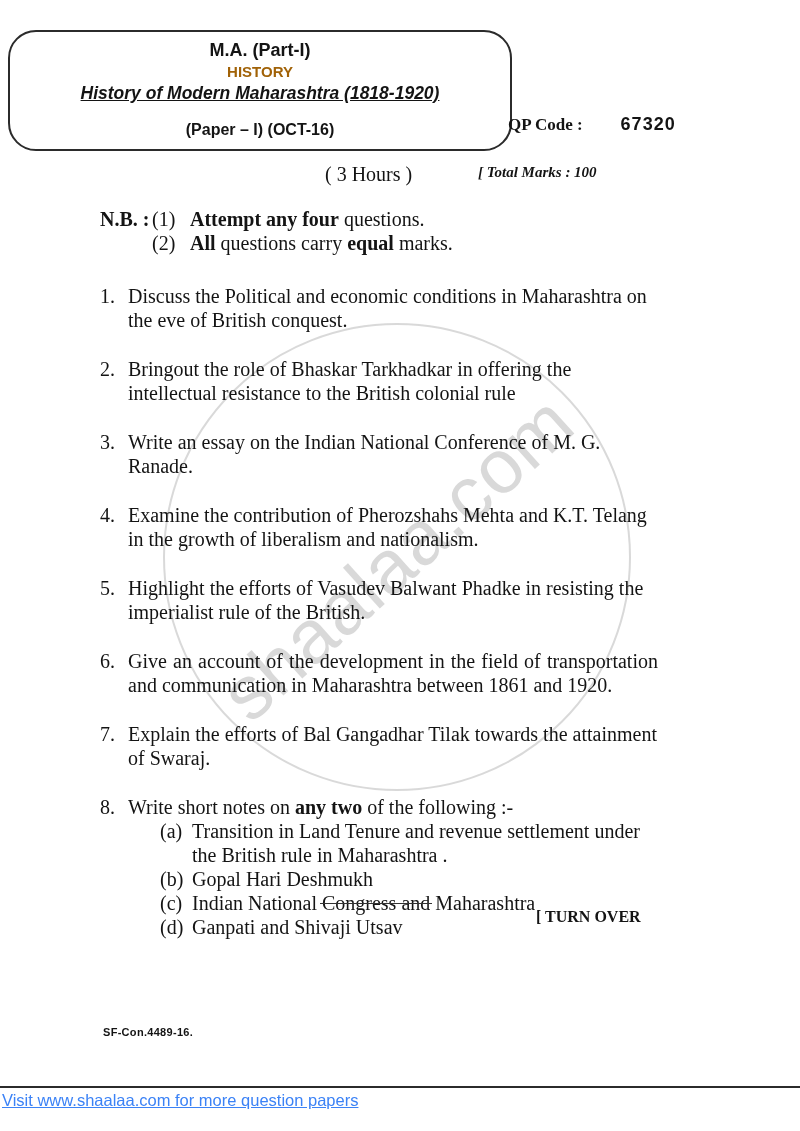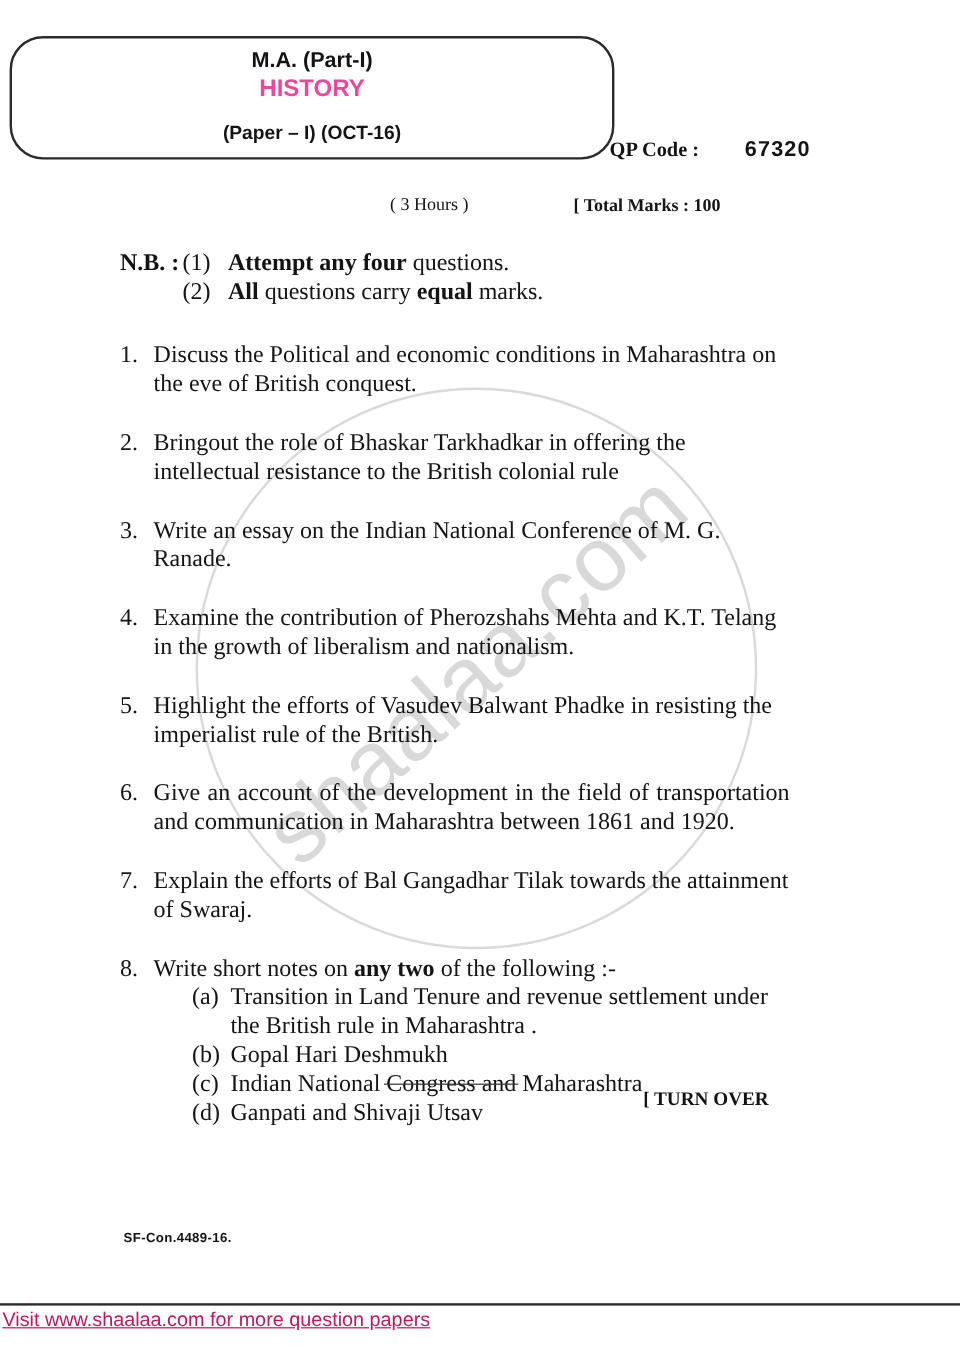--- a/index.html
+++ b/index.html
@@ -20,30 +20,30 @@
     transform:rotate(-42deg);white-space:nowrap;letter-spacing:1px;
   }
   
   .header-box{
     position:absolute;left:8px;top:30px;width:492px;z-index:1;
     border:2.5px solid #2b2b2b;border-radius:28px;
     padding:8px 4px 10px;text-align:center;
     font-family:"Liberation Sans", sans-serif;background:transparent;
   }
   .h-program{font-size:18px;font-weight:bold;}
-  .h-subject{font-size:20px;font-weight:bold;color:#ec4899;margin-top:2px;}
+  .h-subject{font-size:15px;font-weight:bold;color:#a16207;margin-top:2px;}
   .h-course{font-size:17.5px;font-weight:bold;font-style:italic;text-decoration:underline;margin-top:3px;}
   .h-paper{font-size:16px;font-weight:bold;margin-top:17px;}
   .qp-code{
     position:absolute;left:508px;top:114px;z-index:1;
     font-size:17px;font-weight:bold;white-space:nowrap;
   }
   .qp-code .val{margin-left:38px;font-family:"Liberation Sans", sans-serif;font-size:18px;letter-spacing:1px;}
-  .info-duration{position:absolute;left:325px;top:163px;font-size:15px;z-index:1;}
-  .info-marks{position:absolute;left:478px;top:164px;font-size:15px;font-weight:bold;z-index:1;}
+  .info-duration{position:absolute;left:325px;top:163px;font-size:20px;z-index:1;}
+  .info-marks{position:absolute;left:478px;top:164px;font-size:15px;font-weight:bold;z-index:1;font-style:italic;}
   
   .main{
     position:absolute;left:100px;top:207px;width:558px;z-index:1;
     font-size:20px;line-height:24px;
   }
   .nb{display:flex;}
   .nb-label{width:52px;font-weight:bold;flex:none;}
   .nb-items{flex:1;}
   .nb-row{display:flex;}
   .nb-num{width:38px;flex:none;}
@@ -57,34 +57,35 @@
   
   .divider-line{position:absolute;left:320px;top:903px;width:112px;border-top:1.5px solid #333;z-index:1;}
   .turn-over{position:absolute;left:536px;top:908px;font-size:16px;font-weight:bold;z-index:1;}
   .ref-code{
     position:absolute;left:103px;top:1026px;z-index:1;
     font-family:"Liberation Sans", sans-serif;font-size:11px;font-weight:bold;letter-spacing:0.3px;
   }
   .footer-rule{position:absolute;left:0;top:1086px;width:800px;border-top:2px solid #2b2b2b;z-index:1;}
   .footer-note{
     position:absolute;left:2px;top:1091px;z-index:1;
-    font-family:"Liberation Sans", sans-serif;font-size:16.5px;color:#be185d;
+    font-family:"Liberation Sans", sans-serif;font-size:16.5px;color:#3b82f6;
     text-decoration:underline;
   }
 </style>
 </head>
 <body>
 
 <div class="wm-circle">
   <div class="wm-text">shaalaa.com</div>
 </div>
 
 <div class="header-box">
   <div class="h-program">M.A. (Part-I)</div>
   <div class="h-subject">HISTORY</div>
+  <div class="h-course">History of Modern Maharashtra (1818-1920)</div>
   <div class="h-paper">(Paper – I) (OCT-16)</div>
 </div>
 
 <div class="qp-code">
   <span>QP Code :</span><span class="val">67320</span>
 </div>
 
 <div class="info-duration">( 3 Hours )</div>
 <div class="info-marks">[ Total Marks :  100</div>
 

